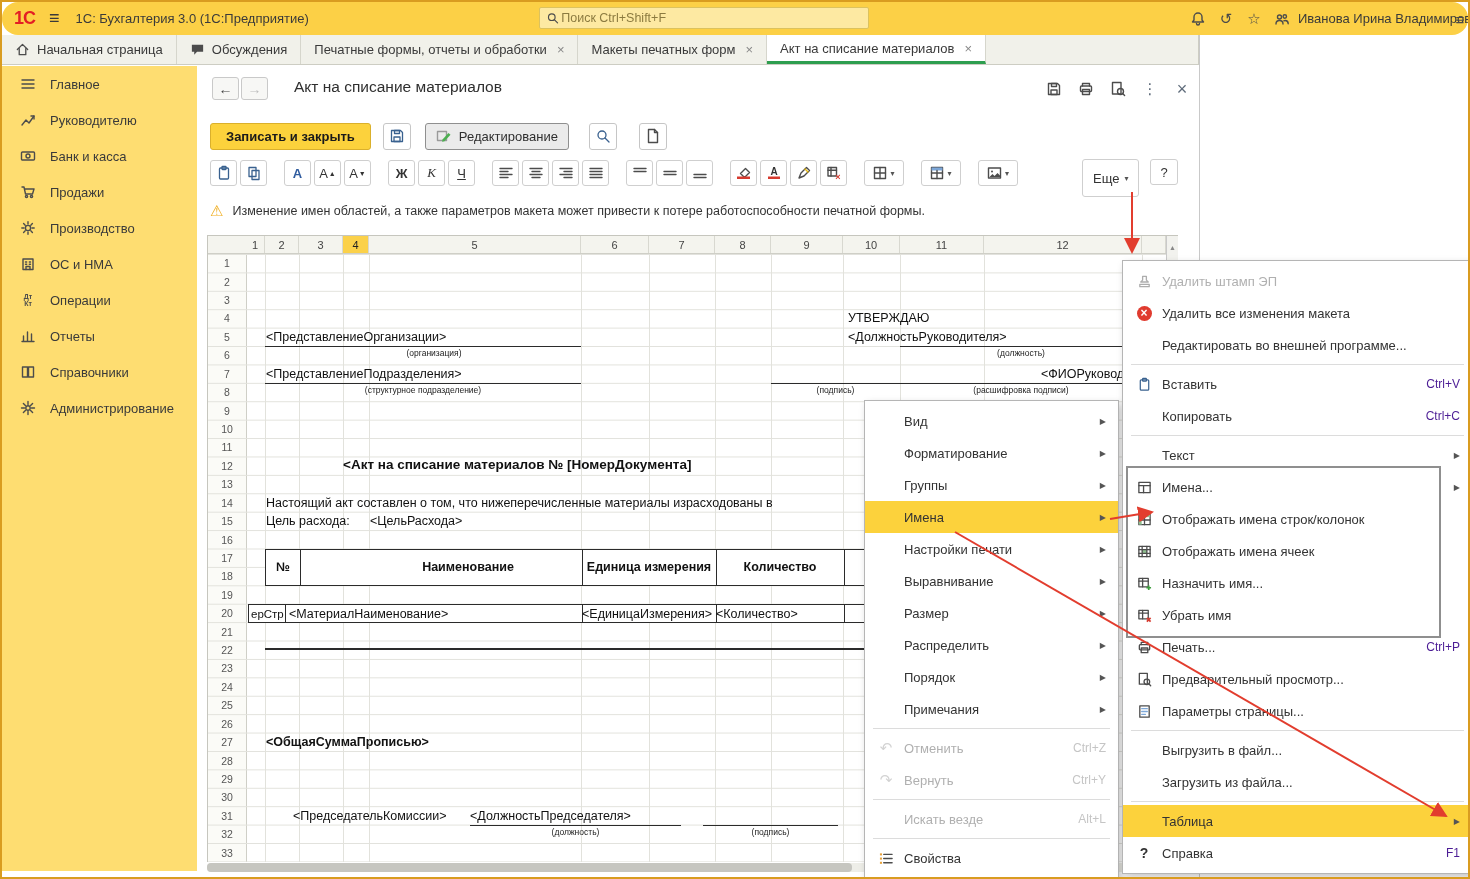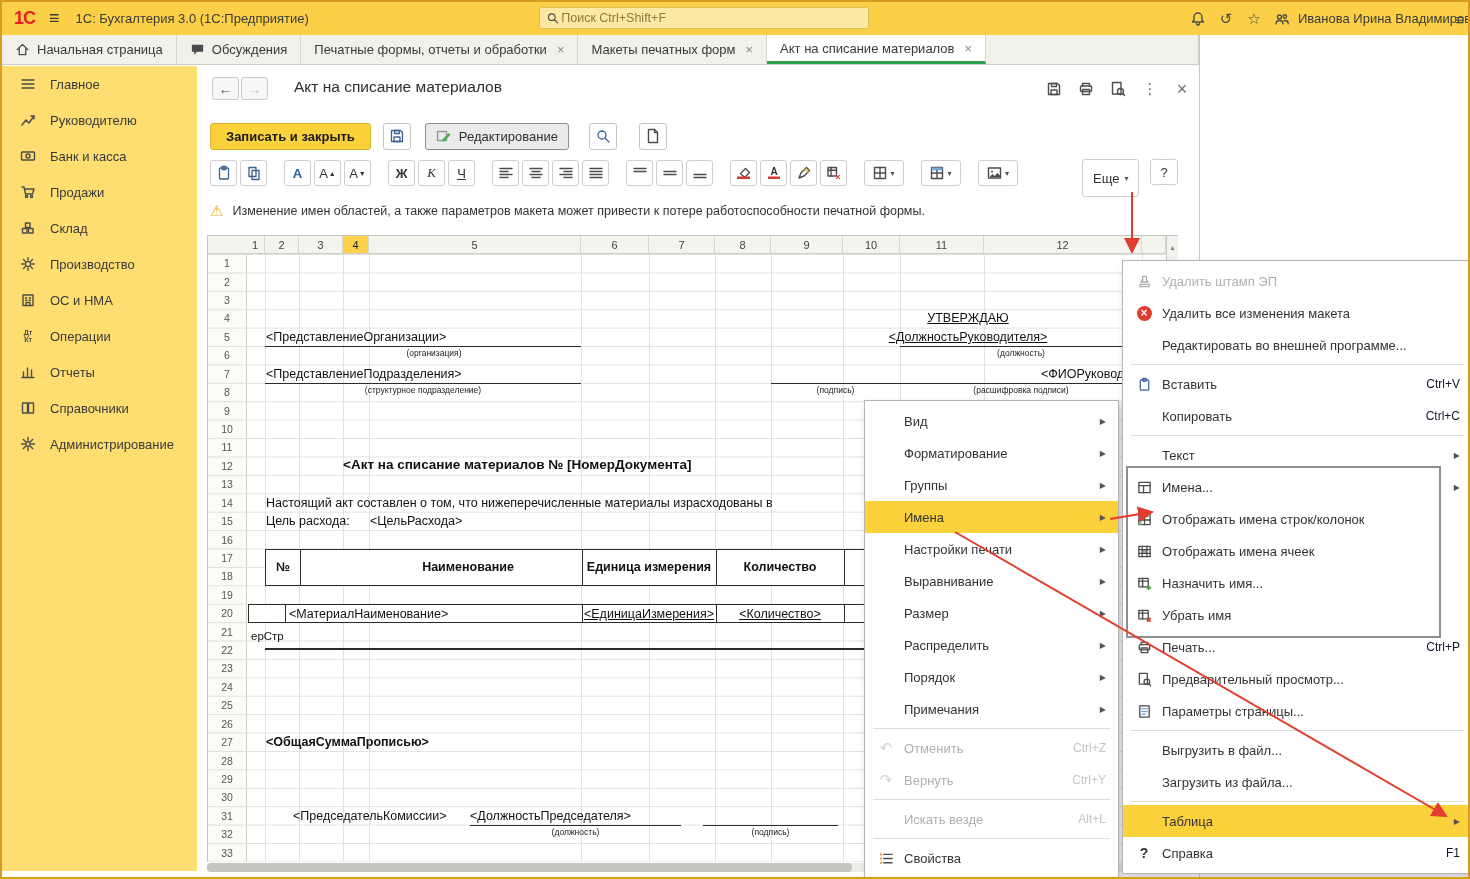--- a/index.html
+++ b/index.html
@@ -1,19 +1,19 @@
 <!DOCTYPE html>
 <html><head>
 <meta charset="utf-8">
 <style>
   html,body{margin:0;padding:0;background:#fff;}
   .window{position:relative;width:1470px;height:879px;box-sizing:border-box;border:2px solid #d99c20;
     font-family:"Liberation Sans","DejaVu Sans",sans-serif;background:#fff;overflow:hidden;color:#333;}
   
-  .titlebar{position:absolute;left:0;top:0;width:100%;height:33px;background:#fcd046;display:flex;align-items:center;}
+  .titlebar{position:absolute;left:0;top:0;width:100%;height:33px;background:#fcd046;display:flex;align-items:center;border-radius:16px;}
   .logo{font-weight:bold;font-size:18px;color:#e31e24;margin-left:12px;letter-spacing:-1px;}
   .burger{font-size:18px;color:#3a3a3a;margin-left:14px;}
   .apptitle{font-size:13px;color:#3a3a3a;margin-left:16px;}
   .search{position:absolute;left:537px;top:5px;width:330px;height:22px;background:#fde9a2;border:1px solid #dcc25e;
     border-radius:2px;display:flex;align-items:center;padding:0 6px;box-sizing:border-box;}
   .search input{border:none;background:transparent;outline:none;font-size:12.5px;color:#6f6237;width:100%;
     font-family:"Liberation Sans","DejaVu Sans",sans-serif;}
   .search input::placeholder{color:#8c7b40;opacity:1;}
   .tb-ico{position:absolute;top:7px;width:20px;height:20px;display:flex;align-items:center;justify-content:center;
     color:#4a4a4a;font-size:15px;}
@@ -71,41 +71,41 @@
   .ch-strip{position:absolute;left:0;top:0;width:958px;height:18px;background:#f4f4ee;border-bottom:1px solid #cfcfc7;box-sizing:border-box;}
   .colh{position:absolute;top:0;height:17px;font-size:11px;display:flex;align-items:center;justify-content:center;
     color:#444;background:#f4f4ee;border-right:1px solid #d8d8d0;box-sizing:border-box;}
   .colh.sel{background:#fbd14a;color:#222;}
   .rowh{position:absolute;left:0;width:38px;height:18.42px;font-size:10.5px;display:flex;align-items:center;
     justify-content:center;color:#555;}
   .vscroll{position:absolute;left:958px;top:0;width:12px;height:626px;background:#f2f2ee;border-left:1px solid #c9c9c9;
     text-align:center;box-sizing:border-box;}
   .vsa{font-size:7px;color:#888;line-height:14px;}
   .ov{position:absolute;font-size:12.5px;color:#111;white-space:nowrap;height:18px;line-height:18px;}
-  .ovc{text-align:center;text-decoration:underline;}
+  .ovc{text-align:left;}
   .cap{position:absolute;font-size:8.5px;color:#222;height:10px;line-height:10px;white-space:nowrap;text-align:center;}
   .uline{position:absolute;height:1px;background:#2b2b2b;}
   .thead{position:absolute;left:57px;top:313px;width:623px;height:37px;border:1px solid #2b2b2b;background:#fff;box-sizing:border-box;}
   .tbv{position:absolute;top:0;bottom:0;width:1px;background:#2b2b2b;}
   .thc{position:absolute;font-size:12.5px;font-weight:bold;color:#111;display:flex;align-items:center;justify-content:center;
     text-align:center;line-height:13px;}
   .r20{position:absolute;left:40px;top:368px;width:640px;height:19px;border:1px solid #2b2b2b;background:#fff;box-sizing:border-box;}
   .thick{position:absolute;left:57px;top:412px;width:623px;height:2px;background:#2b2b2b;}
   .hscroll{position:absolute;left:205px;top:861px;width:955px;height:9px;background:#eeeee8;border-radius:4px;}
   .hthumb{position:absolute;left:0;top:0;width:645px;height:9px;background:#c6c6c0;border-radius:4px;}
   .rightpane{position:absolute;left:1197px;top:33px;width:271px;height:844px;background:#fff;border-left:1px solid #c9c9c9;box-sizing:border-box;}
   
   .menu{position:absolute;background:#fff;border:1px solid #b5b5b5;box-shadow:3px 4px 8px rgba(0,0,0,.22);
     padding:4px 0;font-size:13px;color:#333;z-index:30;}
   .table-menu{left:862px;top:398px;width:253px;}
   .more-menu{left:1120px;top:258px;width:349px;}
   .mi{height:32px;display:flex;align-items:center;padding:0 12px;box-sizing:border-box;}
   .mi-ico{width:18px;height:18px;margin-right:9px;flex:0 0 18px;display:flex;align-items:center;justify-content:center;}
   .mi-label{white-space:nowrap;flex:1;overflow:hidden;}
-  .mi-short{color:#0f172a;margin-left:14px;font-size:12px;}
+  .mi-short{color:#4c1d95;margin-left:14px;font-size:12px;}
   .mi-arr{font-size:8px;color:#555;margin-left:10px;}
   .mi.disabled .mi-label{color:#b0b0b0;}
   .mi.disabled .mi-short{color:#c5c5c5;}
   .mi.disabled .mi-ico{opacity:.45;filter:grayscale(1);}
   .mi.hl{background:#fcd23c;}
   .msep{height:1px;background:#dcdcdc;margin:3px 8px;}
   .circ-x{width:15px;height:15px;border-radius:50%;background:#e03b2f;color:#fff;font-size:12px;line-height:15px;
     text-align:center;font-weight:bold;display:block;}
   .help-q{font-weight:bold;font-size:14px;color:#333;}
   .names-outline{position:absolute;left:1124px;top:464px;width:311px;height:168px;border:2px solid #8f8f8f;
@@ -212,30 +212,20 @@
     </div>
     <div class="sb-item">
       <span class="sb-ico">
           <svg class="svgi" width="16" height="16" viewBox="0 0 16 16">
             <path d="M2 3h2l1.5 7h7L14 5H5"></path>
             <circle cx="6.5" cy="12.5" r="1.1"></circle>
             <circle cx="11.5" cy="12.5" r="1.1"></circle>
           </svg>
         </span>
       <span>Продажи</span>
-    </div>
-    <div class="sb-item">
-      <span class="sb-ico">
-          <svg class="svgi" width="16" height="16" viewBox="0 0 16 16">
-            <rect x="2.5" y="8.5" width="4.5" height="4.5"></rect>
-            <rect x="8.5" y="8.5" width="4.5" height="4.5"></rect>
-            <rect x="5.5" y="3" width="4.5" height="4.5"></rect>
-          </svg>
-        </span>
-      <span>Склад</span>
     </div>
     <div class="sb-item">
       <span class="sb-ico">
           <svg class="svgi" width="16" height="16" viewBox="0 0 16 16">
             <circle cx="8" cy="8" r="2.6"></circle>
             <path d="M8 1.8v2.2M8 12v2.2M1.8 8H4M12 8h2.2M3.6 3.6l1.6 1.6M12.4 3.6l-1.6 1.6M3.6 12.4l1.6-1.6M12.4 12.4l-1.6-1.6"></path>
           </svg>
         </span>
       <span>Производство</span>
     </div>
@@ -585,21 +575,21 @@
       <div class="thc" style="left:34px;top:0;width:282px;height:35px;padding-left:27px;">Наименование</div>
       <div class="thc" style="left:316px;top:0;width:134px;height:35px;white-space:normal;">Единица измерения</div>
       <div class="thc" style="left:450px;top:0;width:128px;height:35px;">Количество</div>
     </div>
 
     <div class="r20">
       <div class="tbv" style="left:36px;"></div>
       <div class="tbv" style="left:333px;"></div>
       <div class="tbv" style="left:467px;"></div>
       <div class="tbv" style="left:595px;"></div>
-      <div class="ov" style="left:2px;top:0;font-size:11.5px;margin-top:22px;">ерСтр</div>
+      <div class="ov" style="left:2px;top:0;font-size:11.5px;">ерСтр</div>
       <div class="ov" style="left:40px;top:0;text-align:center;">&lt;МатериалНаименование&gt;</div>
       <div class="ov ovc" style="left:333px;top:0;width:134px;">&lt;ЕдиницаИзмерения&gt;</div>
       <div class="ov ovc" style="left:467px;top:0;width:128px;">&lt;Количество&gt;</div>
     </div>
     <div class="thick"></div>
 
     <div class="ov" style="left:58px;top:497px;font-weight:bold;">&lt;ОбщаяСуммаПрописью&gt;</div>
     <div class="ov" style="left:85px;top:571px;">&lt;ПредседательКомиссии&gt;</div>
     <div class="ov" style="left:262px;top:571px;">&lt;ДолжностьПредседателя&gt;</div>
     <div class="uline" style="left:262px;top:589px;width:211px;"></div>

